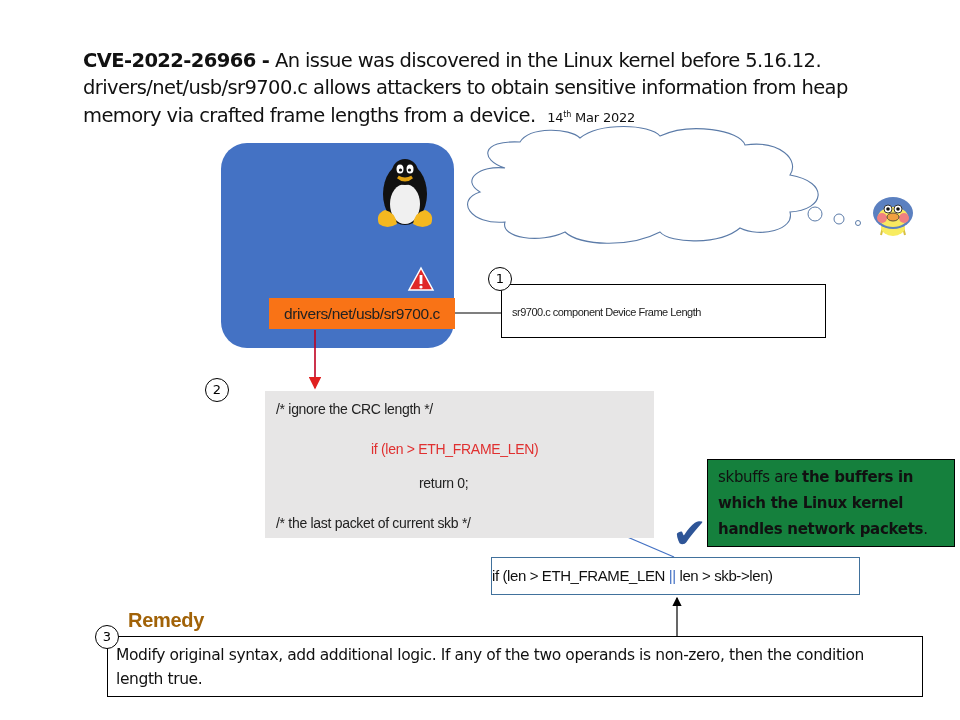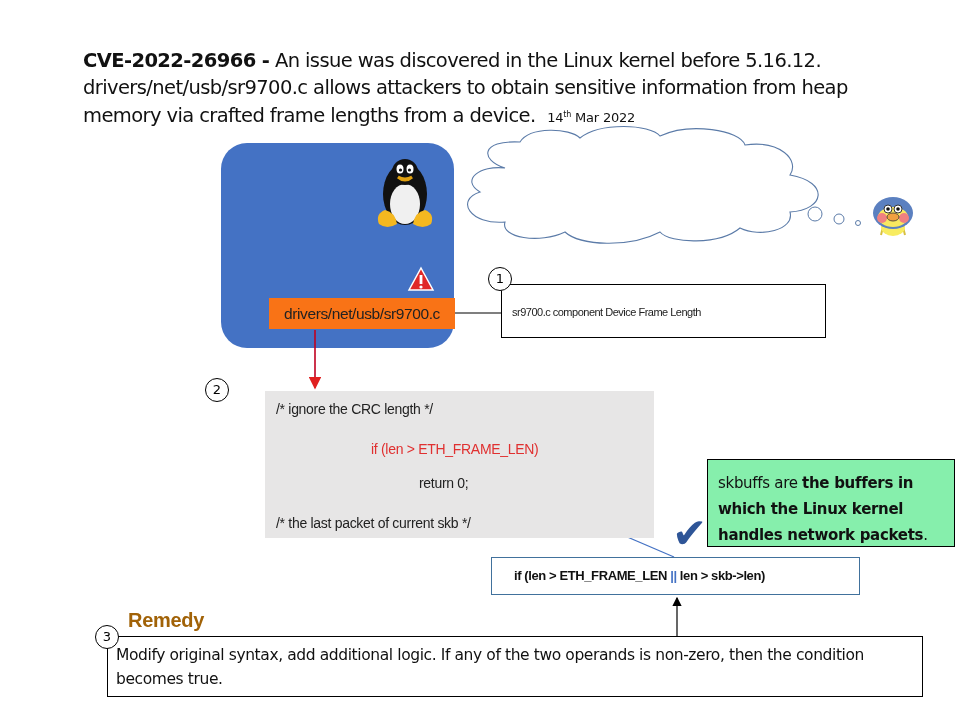--- a/index.html
+++ b/index.html
@@ -44,28 +44,28 @@
 
   .code-box {
     position: absolute; left: 221px; top: 391px; width: 389px; height: 147px;
     background: #e7e6e6; font-size: 14px; color: #222; letter-spacing: -0.3px; margin-left: 44px;
   }
   .code-line { position: absolute; white-space: pre; }
   .code-line.red { color: #e03030; }
 
   .fix-box {
     position: absolute; left: 491px; top: 557px; width: 369px; height: 38px;
-    border: 1px solid #41719c; background: #fff; padding-left: 22px;
-    font-size: 13px; line-height: 36px; letter-spacing: -0.4px; color: #111; font-weight: bold;
+    border: 1px solid #41719c; background: #fff; padding-left: 0;
+    font-size: 15px; line-height: 36px; letter-spacing: -0.4px; color: #111;
   }
   .fix-box .op { color: #4472c4; }
 
   .skbuff-note {
     position: absolute; left: 707px; top: 459px; width: 248px; height: 88px;
-    border: 1px solid #000; background: #86efac; padding: 10px 10px;
+    border: 1px solid #000; background: #15803d; padding: 4px 10px;
     font-family: "DejaVu Sans", sans-serif; font-size: 15px; line-height: 26px;
     color: #111; letter-spacing: -0.3px;
   }
   .skbuff-note b { font-weight: bold; }
 
   .check {
     position: absolute; left: 672px; top: 513px; font-size: 42px; color: #2e5597;
     font-family: "DejaVu Sans", sans-serif; line-height: 1; font-weight: bold;
   }
 
@@ -182,14 +182,14 @@
   <span>skbuffs are </span><b>the buffers in which the Linux kernel handles network packets</b><span>.</span>
 </div>
 
 <div class="check">✔</div>
 
 <div class="fix-box">
   <span>if (len &gt; ETH_FRAME_LEN </span><span class="op">||</span><span> len &gt; skb-&gt;len)</span>
 </div>
 
 <div class="remedy-title">Remedy</div>
-<div class="remedy-box">Modify original syntax, add additional logic. If any of the two operands is non-zero, then the condition becomes true.</div>
+<div class="remedy-box">Modify original syntax, add additional logic. If any of the two operands is non-zero, then the condition length true.</div>
 <div class="circle-num" style="left:95px;top:625px;">3</div>
 
 </body></html>

